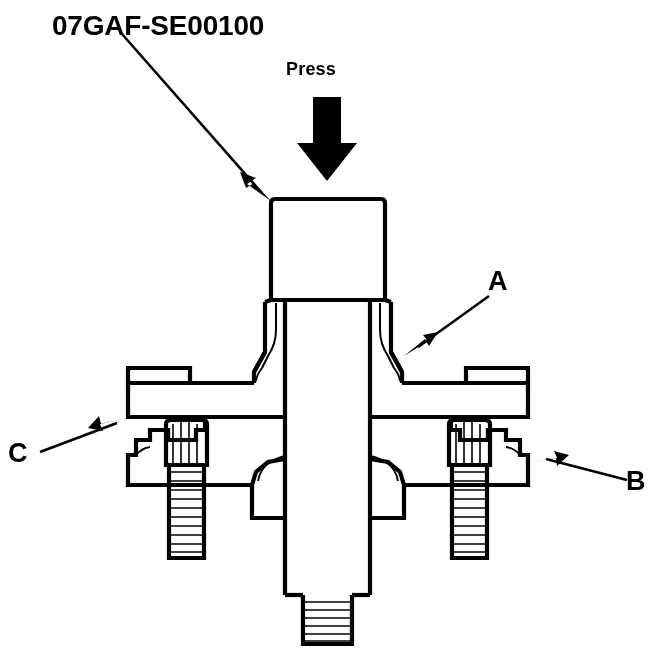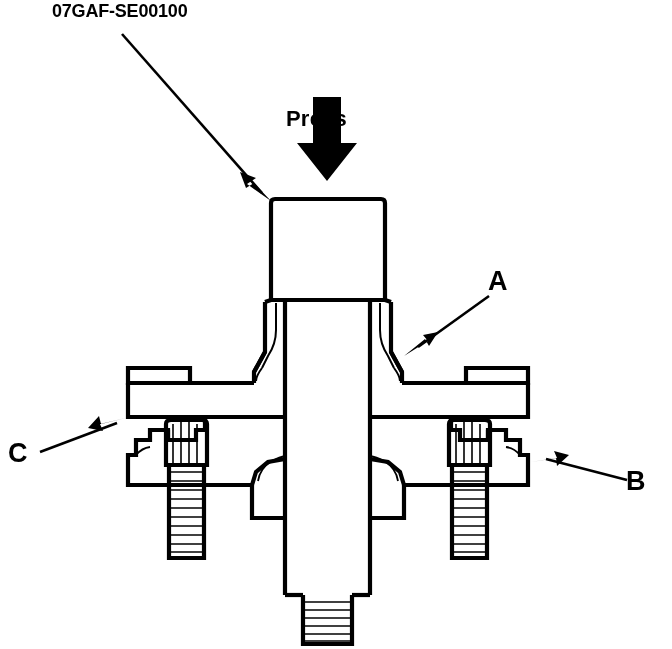--- a/index.html
+++ b/index.html
@@ -12,22 +12,22 @@
   svg#figure{position:absolute;left:0;top:0;width:672px;height:649px;display:block;}
   .lbl{
     position:absolute;
     font-family:"Liberation Sans", sans-serif;
     font-weight:bold;
     color:#000000;
     white-space:nowrap;
     line-height:1;
     letter-spacing:0.2px;
   }
-  #part-number-label{left:52px;top:2px;font-size:18px;letter-spacing:-0.2px;}
-  #press-label{left:286px;top:60px;font-size:22px;margin-top:48px;}
+  #part-number-label{left:52px;top:12px;font-size:28px;letter-spacing:-0.2px;}
+  #press-label{left:286px;top:60px;font-size:18px;}
   #callout-a-label{left:488px;top:268px;font-size:27px;}
   #callout-b-label{left:626px;top:468px;font-size:27px;}
   #callout-c-label{left:8px;top:440px;font-size:27px;}
 </style>
 </head>
 <body>
 
 <div id="diagram-root">
 
   <svg id="figure" viewBox="0 0 672 649" xmlns="http://www.w3.org/2000/svg">

